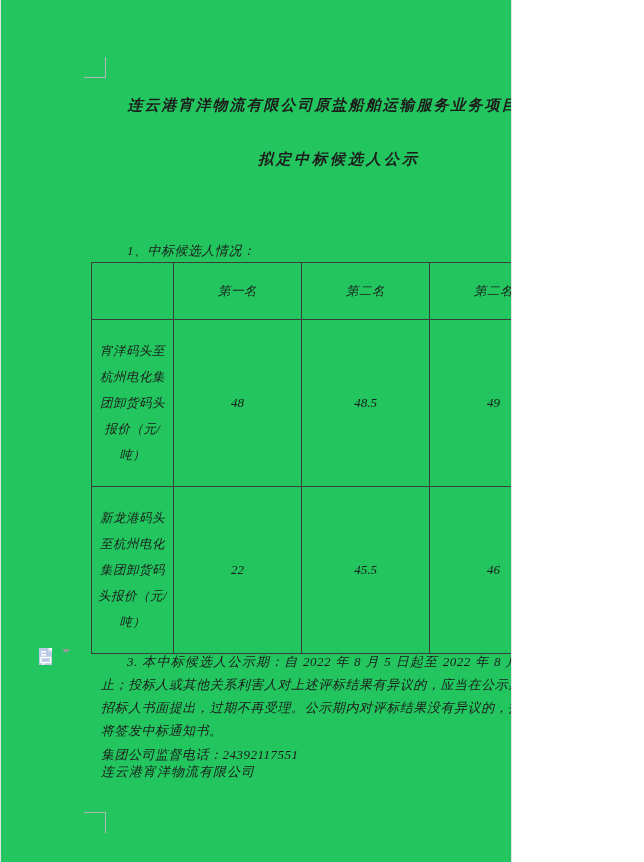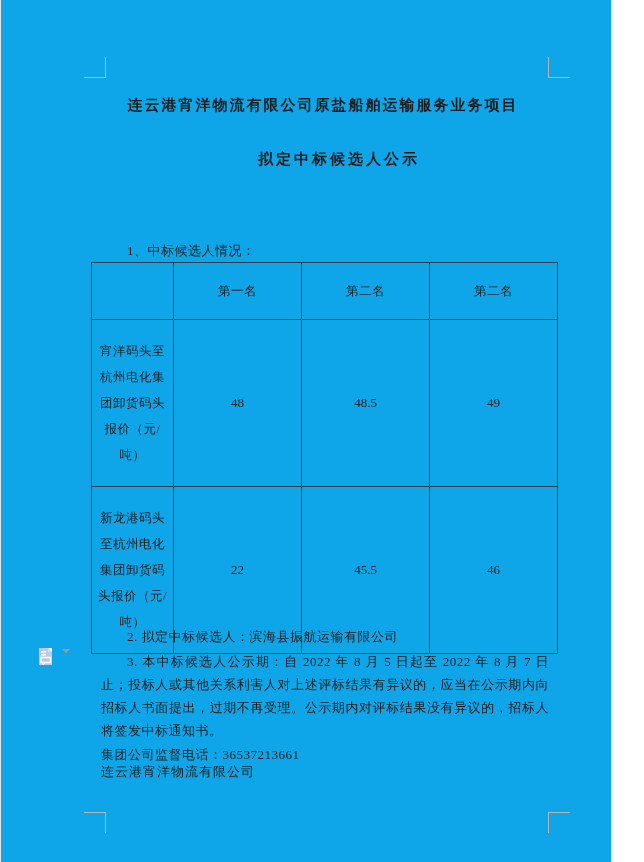--- a/index.html
+++ b/index.html
@@ -3,26 +3,27 @@
 <meta charset="utf-8">
 <style>
   * { margin: 0; padding: 0; box-sizing: border-box; }
   html, body { background: #ffffff; }
   body {
     font-family: "Liberation Serif", "DejaVu Serif", serif;
     color: #1c1c1c;
   }
   .page {
     position: relative;
-    width: 612px;
+    width: 512px;
     height: 862px;
-    background: #0ea5e9;
+    background: #22c55e;
     border-left: 1px solid #e3e3e3;
     border-right: 1px solid #e3e3e3;
     overflow: hidden;
+    font-style: italic;
   }
   
   .crop { position: absolute; width: 22px; height: 21px; }
   .crop.tl { left: 83px;  top: 57px;  border-right: 1px solid #b5b5b5; border-bottom: 1px solid #b5b5b5; }
   .crop.tr { left: 547px; top: 57px;  border-left: 1px solid #b5b5b5;  border-bottom: 1px solid #b5b5b5; }
   .crop.bl { left: 83px;  top: 812px; border-right: 1px solid #b5b5b5; border-top: 1px solid #b5b5b5; }
   .crop.br { left: 547px; top: 812px; border-left: 1px solid #b5b5b5;  border-top: 1px solid #b5b5b5; }
 
   .title1 {
     position: absolute; left: 0; top: 96px; width: 644px;
@@ -151,20 +152,19 @@
 集团卸货码
 头报价（元/
 吨）</td>
         <td class="num">22</td>
         <td class="num">45.5</td>
         <td class="num">46</td>
       </tr>
     </tbody>
   </table>
 
-  <p class="item2">2. 拟定中标候选人：滨海县振航运输有限公司</p>
   <p class="item3">3. 本中标候选人公示期：自 2022 年 8 月 5 日起至 2022 年 8 月 7 日止；投标人或其他关系利害人对上述评标结果有异议的，应当在公示期内向招标人书面提出，过期不再受理。公示期内对评标结果没有异议的，招标人将签发中标通知书。</p>
 
-  <div class="phone2">集团公司监督电话：36537213661</div>
+  <div class="phone2">集团公司监督电话：24392117551</div>
 
   <div class="sig">连云港宵洋物流有限公司</div>
 
 </div>
 
 </body></html>

